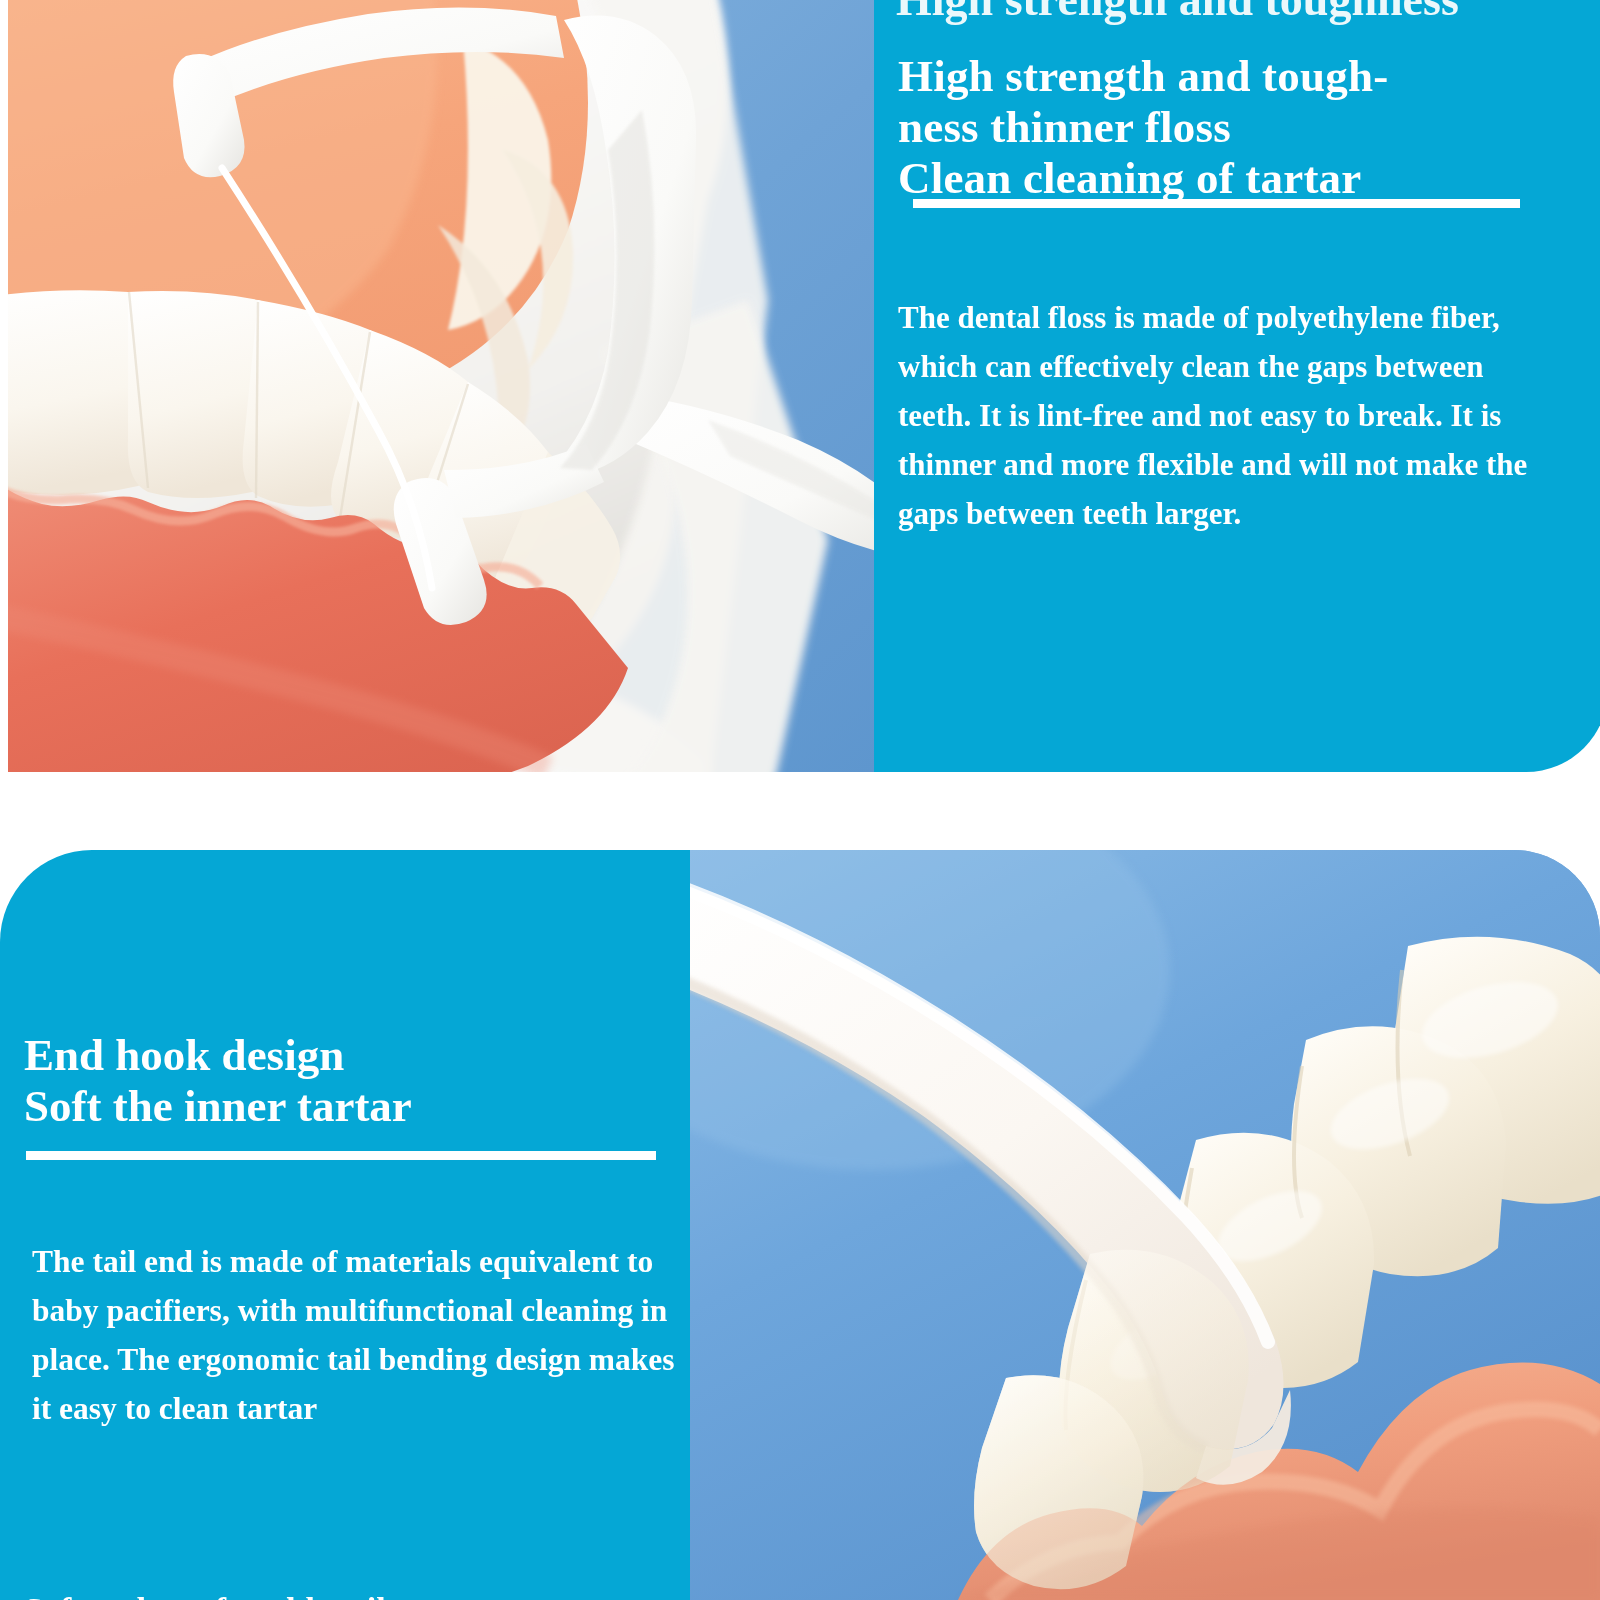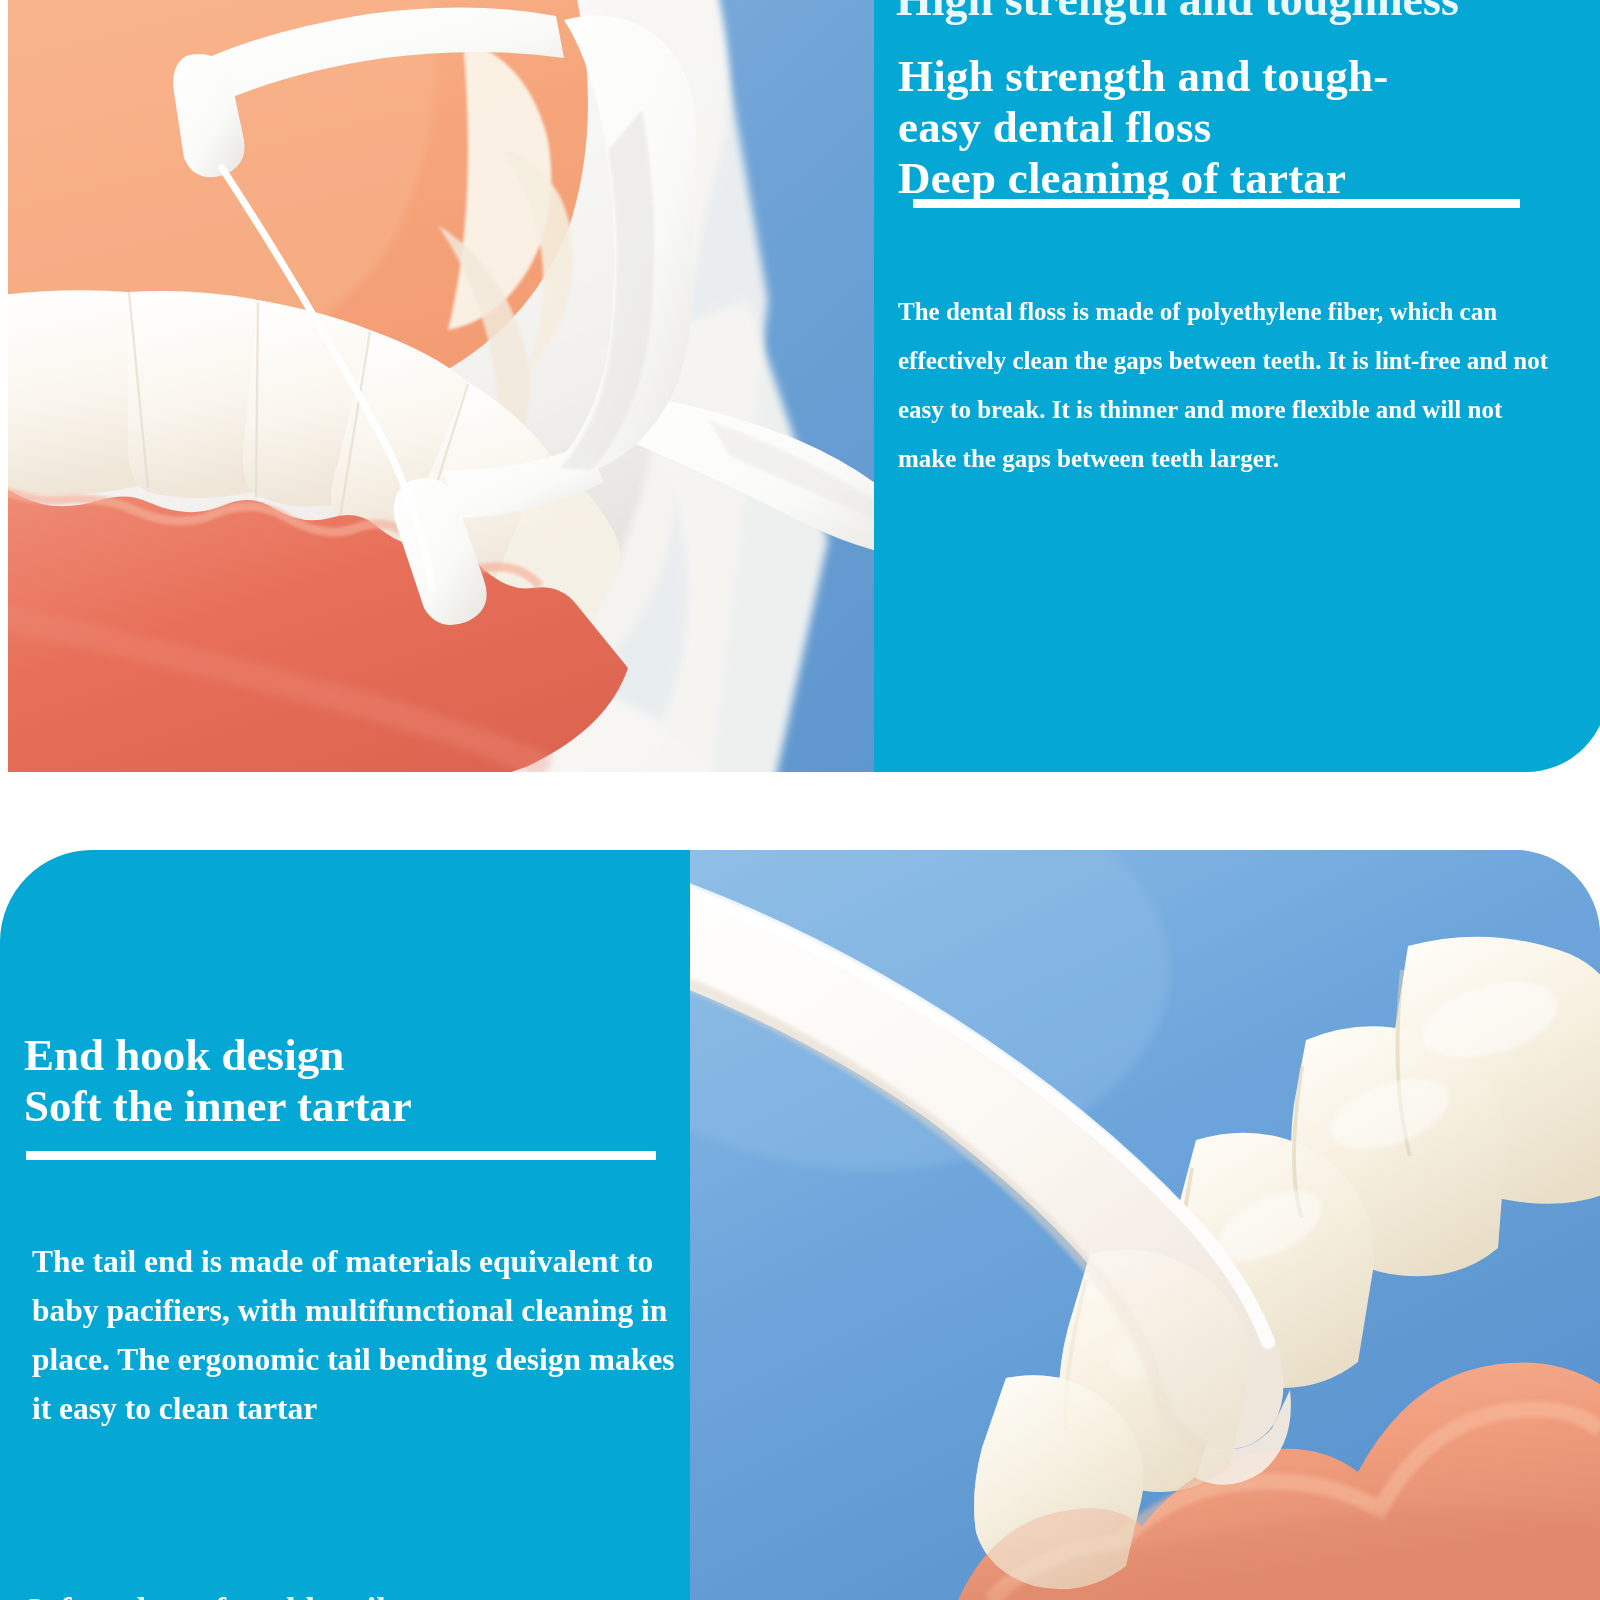--- a/index.html
+++ b/index.html
@@ -41,21 +41,21 @@
     position:absolute;left:24px;top:14px;width:672px;
     font-size:45px;line-height:51px;font-weight:bold;color:#ffffff;
     letter-spacing:.2px;
   }
   .rule-top{
     position:absolute;left:39px;top:199px;width:607px;height:9px;
     background:#ffffff;
   }
   .body-top{
     position:absolute;left:24px;top:262px;width:662px;
-    font-size:25px;line-height:49px;font-weight:bold;color:#ffffff;
+    font-size:31px;line-height:49px;font-weight:bold;color:#ffffff;
   }
 
   
   .section-bottom{
     position:absolute;left:0;top:850px;width:1600px;height:682px;
   }
 
   
   .panel-bottom{
     position:absolute;left:0;top:0;width:690px;height:750px;
@@ -224,22 +224,22 @@
         </g>
 
         <path d="M690,-40 L906,-40 L906,470 Q840,400 780,300 Q712,182 690,40 Z" fill="url(#bgBlueTop)" opacity="0.0"></path>
       </svg>
     </div>
 
     <div class="panel-top">
       <div class="cut-top">High strength and toughness</div>
       <h2 class="headline-top">
         <span>High strength and tough-</span><br>
-        <span>easy dental floss</span><br>
-        <span>Deep cleaning of tartar</span>
+        <span>ness thinner floss</span><br>
+        <span>Clean cleaning of tartar</span>
       </h2>
       <div class="rule-top"></div>
       <p class="body-top">The dental floss is made of polyethylene fiber, which can effectively clean the gaps between teeth. It is lint-free and not easy to break. It is thinner and more flexible and will not make the gaps between teeth larger.</p>
     </div>
   </div>
 
   <div class="section-bottom">
 
     <div class="panel-bottom">
       <h2 class="headline-bottom">

